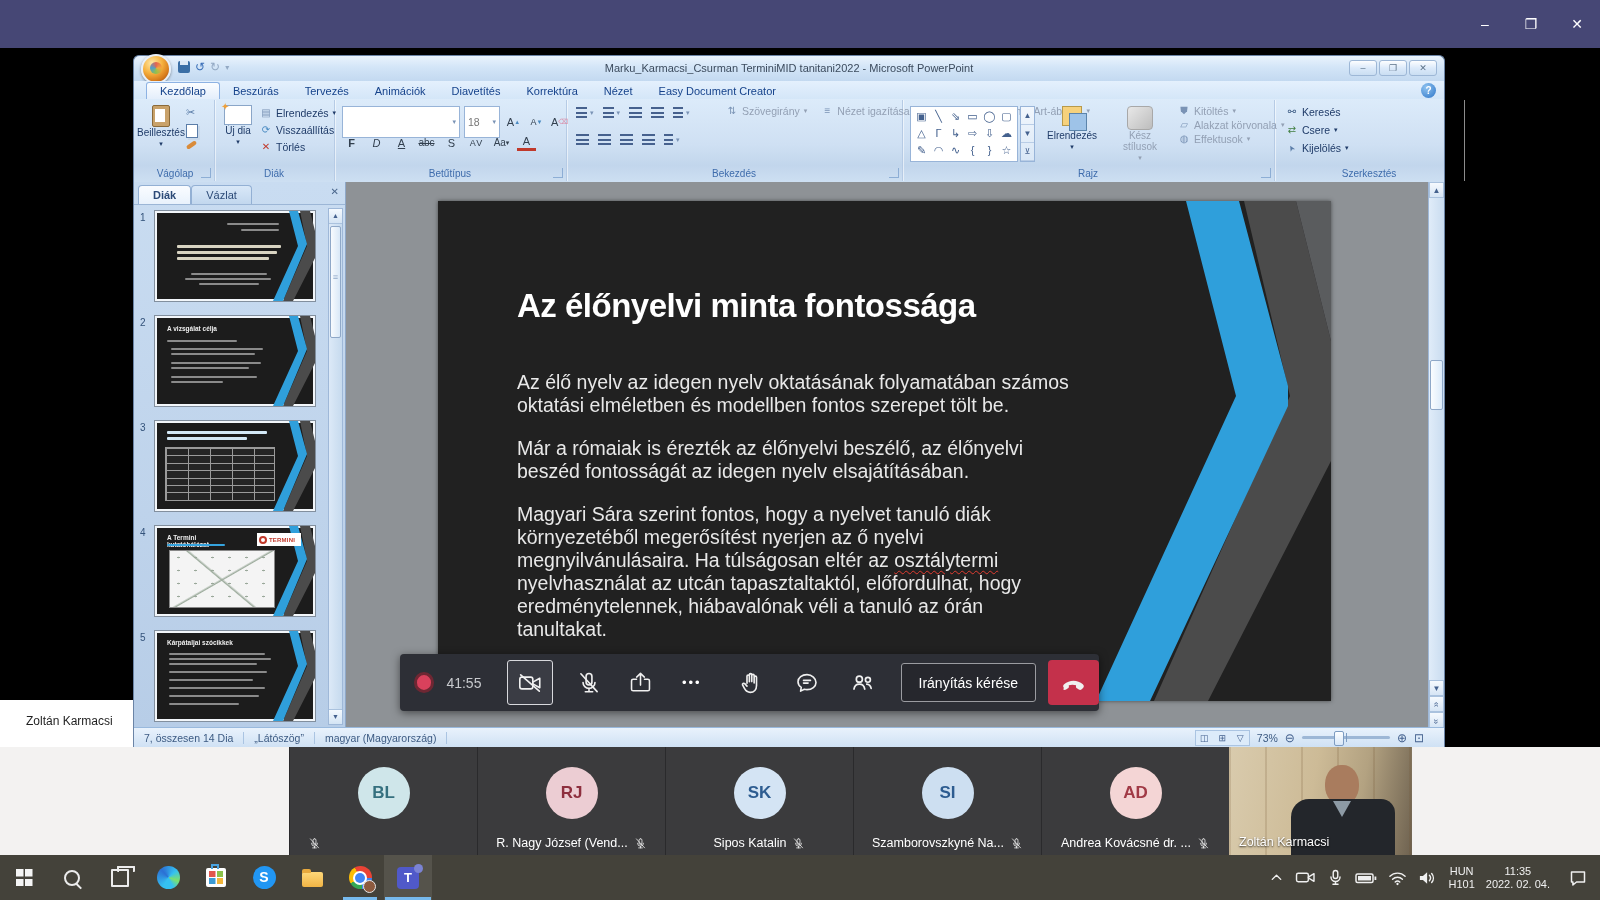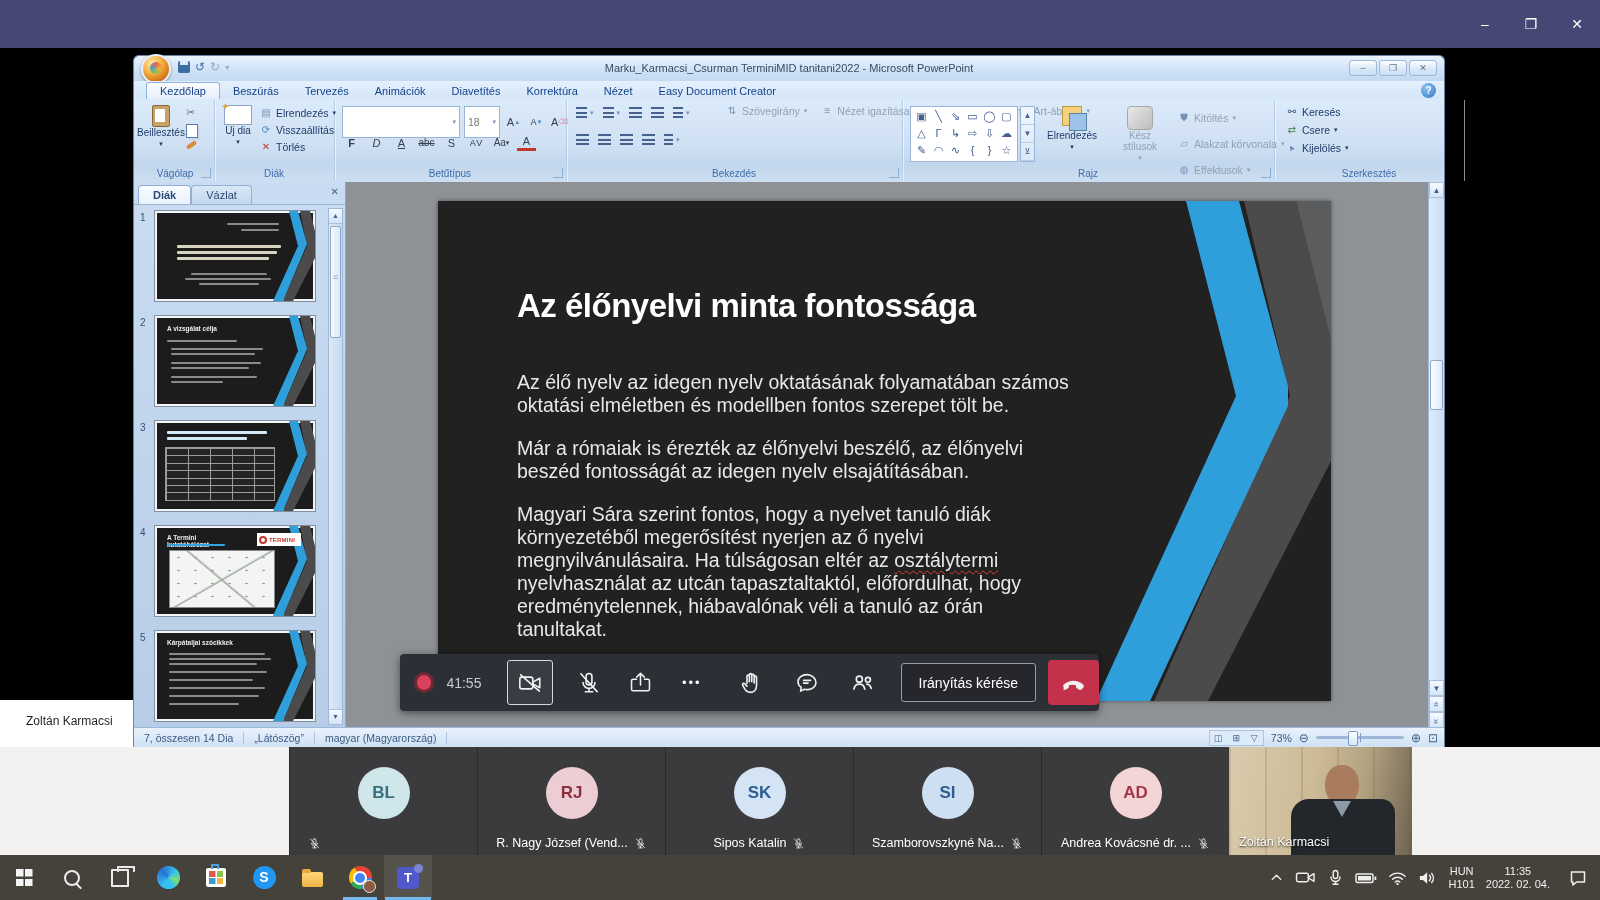--- a/index.html
+++ b/index.html
@@ -109,21 +109,21 @@
   .vs-btn{height:16px;font-size:8px;color:#44618e;text-align:center;line-height:16px;background:linear-gradient(#f6fafe,#d6e5f5);border:1px solid #aac2de;box-sizing:border-box}
   .vs-thumb{position:absolute;left:1px;right:1px;top:178px;height:48px;background:linear-gradient(90deg,#fbfdff,#dcebfa);border:1px solid #8fa8c8;border-radius:2px}
   .vs-bottom{position:absolute;left:0;right:0;bottom:0}
   .rot-up{display:inline-block;transform:rotate(-90deg);font-size:9px;letter-spacing:-1px}
   .rot-dn{display:inline-block;transform:rotate(90deg);font-size:9px;letter-spacing:-1px}
 
   
   .ppt-status{position:absolute;left:0;bottom:0;right:0;height:19px;background:linear-gradient(#e9f2fc,#cfe1f4);
       border-top:1px solid #99b9dd;display:flex;align-items:center;font-size:10.5px;color:#3c5a82}
   .st-seg{padding:0 10px;border-right:1px solid #aac4e2;white-space:nowrap}
-  .st-right{margin-left:auto;display:flex;align-items:center;gap:7px;padding-right:6px}
+  .st-right{margin-left:auto;display:flex;align-items:center;gap:7px;padding-right:20px}
   .st-view{display:flex;gap:1px;border:1px solid #aac4e2;background:#dcebfa}
   .st-view span{width:17px;height:14px;font-size:9px;text-align:center;line-height:14px;color:#44618e}
   .zoom-track{width:88px;height:3px;background:#9db7d6;border-radius:2px;position:relative}
   .zoom-track::before{content:"";position:absolute;left:50%;top:-3px;width:1px;height:9px;background:#7d9cc2}
   .zoom-thumb{position:absolute;left:32px;top:-5px;width:8px;height:13px;background:linear-gradient(#fdfeff,#d7e7f8);border:1px solid #7d9cc2;border-radius:2px}
 
   
   .callbar{position:absolute;left:400px;top:606px;width:699px;height:57px;background:#2d2f36;border-radius:4px;
       box-shadow:0 2px 8px rgba(0,0,0,.5);display:flex;align-items:center;color:#fff}
   .rec-dot{width:15px;height:15px;border-radius:50%;background:#d9415c;border:3px solid #6e2733;box-sizing:content-box;margin-left:14px}
@@ -442,21 +442,21 @@
               <i style="position:absolute;left:6px;top:6px;width:16px;height:16px;background:#9ec3e8;border:1px solid #5b84ab"></i>
             </span>
           <span style="margin-top:4px">Elrendezés</span>
           <span class="gl caret" data-glyph="▾"></span>
         </div>
         <div class="rbtn-big dimtxt" style="position:absolute;left:212px;top:6px;width:52px;color:#93a0b4">
           <span style="display:block;width:24px;height:22px;background:linear-gradient(135deg,#e8e8e8,#bdbdbd);border-radius:4px;border:1px solid #a8a8a8"></span>
           <span>Kész stílusok</span>
           <span class="gl caret" data-glyph="▾"></span>
         </div>
-        <div style="position:absolute;left:276px;top:12px;display:flex;flex-direction:column;gap:14px">
+        <div style="position:absolute;left:276px;top:5px;display:flex;flex-direction:column;gap:2px">
           <span class="rtxt dim">
               <span class="mini-ic gl" data-glyph="⛊"></span>
               <span>Kitöltés</span>
               <span class="gl caret" data-glyph="▾"></span>
             </span>
           <span class="rtxt dim">
               <span class="mini-ic gl" data-glyph="▱"></span>
               <span>Alakzat körvonala</span>
               <span class="gl caret" data-glyph="▾"></span>
             </span>

